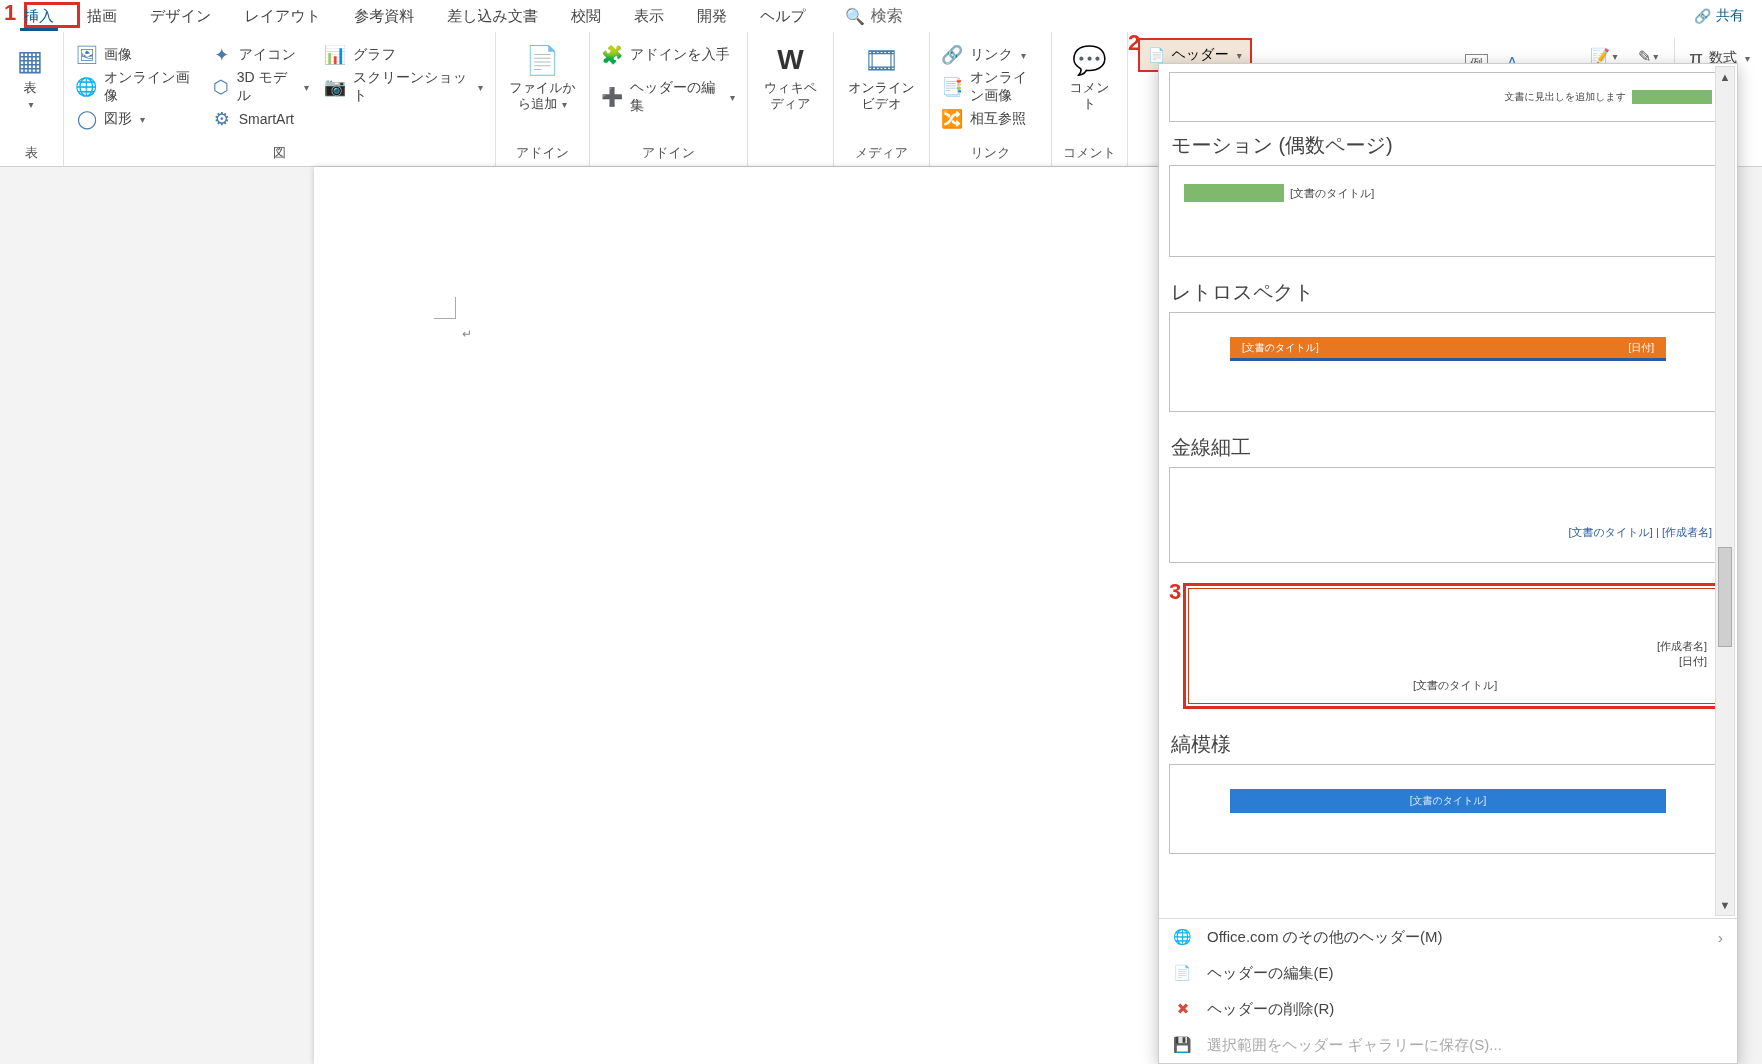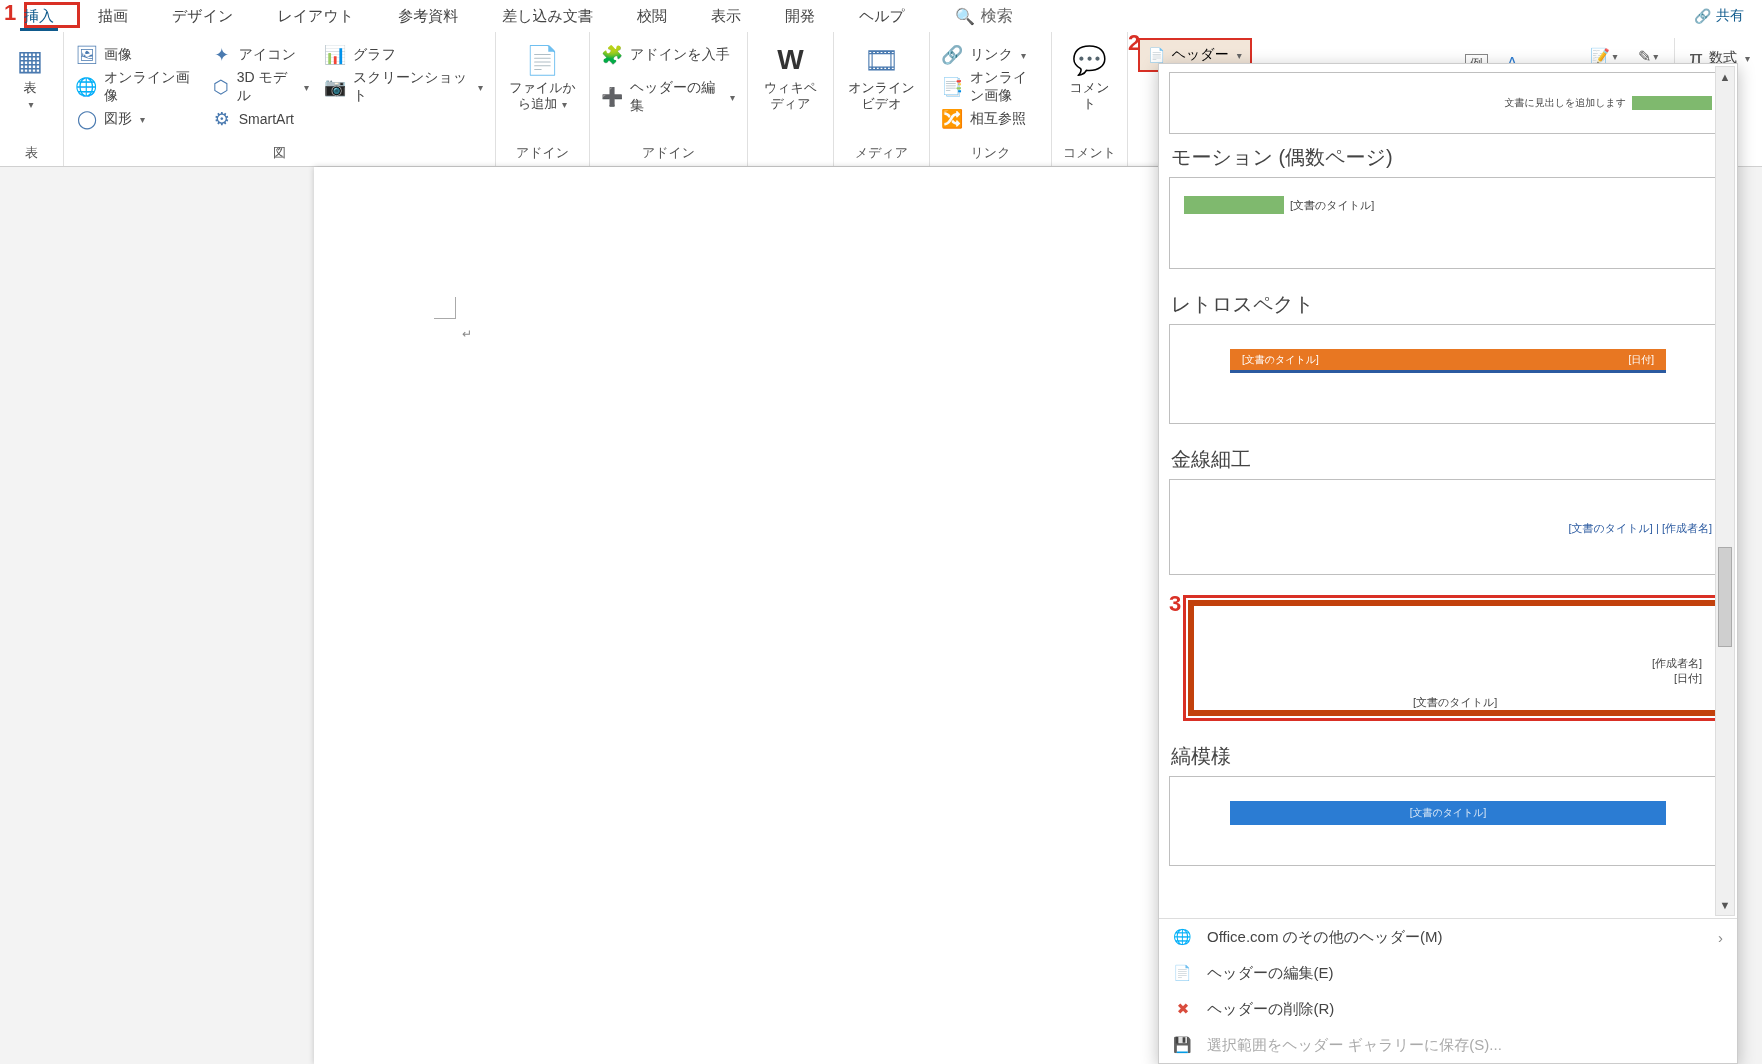--- a/index.html
+++ b/index.html
@@ -15,21 +15,21 @@
       position: relative;
       overflow: hidden;
       transform-origin: top left;
     }
     .tab-strip {
       height: 32px;
       display: flex;
       align-items: center;
       background: #fff;
       padding: 0 10px;
-      gap: 16px;
+      gap: 5px;
     }
     .tab {
       padding: 4px 14px;
       font-size: 15px;
       color: #444;
       cursor: pointer;
       position: relative;
     }
     .tab.active {
       color: #0f5a8c;
@@ -248,21 +248,21 @@
       padding: 6px 2px;
     }
     .gallery-preview {
       border: 1px solid #bfbfbf;
       background: #fff;
       position: relative;
       height: 110px;
       padding: 10px 14px;
     }
     .gallery-preview.first {
-      height: 62px;
+      height: 50px;
     }
     .gallery-preview.tall {
       height: 130px;
     }
     .gallery-preview .p-text {
       font-size: 11px;
       color: #444;
     }
     .gallery-highlight {
       border: 3px solid #d93025;
@@ -605,31 +605,31 @@
             <span>[文書のタイトル]</span>
             <span>[日付]</span>
           </div>
         </div>
       </div>
     </div>
 
     <div class="gallery-item-wrap">
       <div class="gallery-item-title">金線細工</div>
       <div class="gallery-preview" style="height:96px">
-        <div style="text-align:right;margin-top:28px">
+        <div style="text-align:right;margin-top:44px">
           <span class="p-text" style="color:#2b5aa0">[文書のタイトル] | [作成者名]</span>
         </div>
       </div>
     </div>
 
     <div style="display:flex;align-items:flex-start;gap:2px">
       <div class="callout c3" style="position:static">3</div>
       <div style="flex:1">
         <div class="gallery-highlight">
-          <div class="gallery-preview tall" style="height:116px;border:6px solid #c2410c">
+          <div class="gallery-preview tall" style="height:116px;border:1px solid #c2410c">
             <div style="text-align:right;margin-top:40px">
               <div class="p-text">[作成者名]</div>
               <div class="p-text">[日付]</div>
             </div>
             <div style="text-align:center;margin-top:6px">
               <span class="p-text">[文書のタイトル]</span>
             </div>
           </div>
         </div>
       </div>

